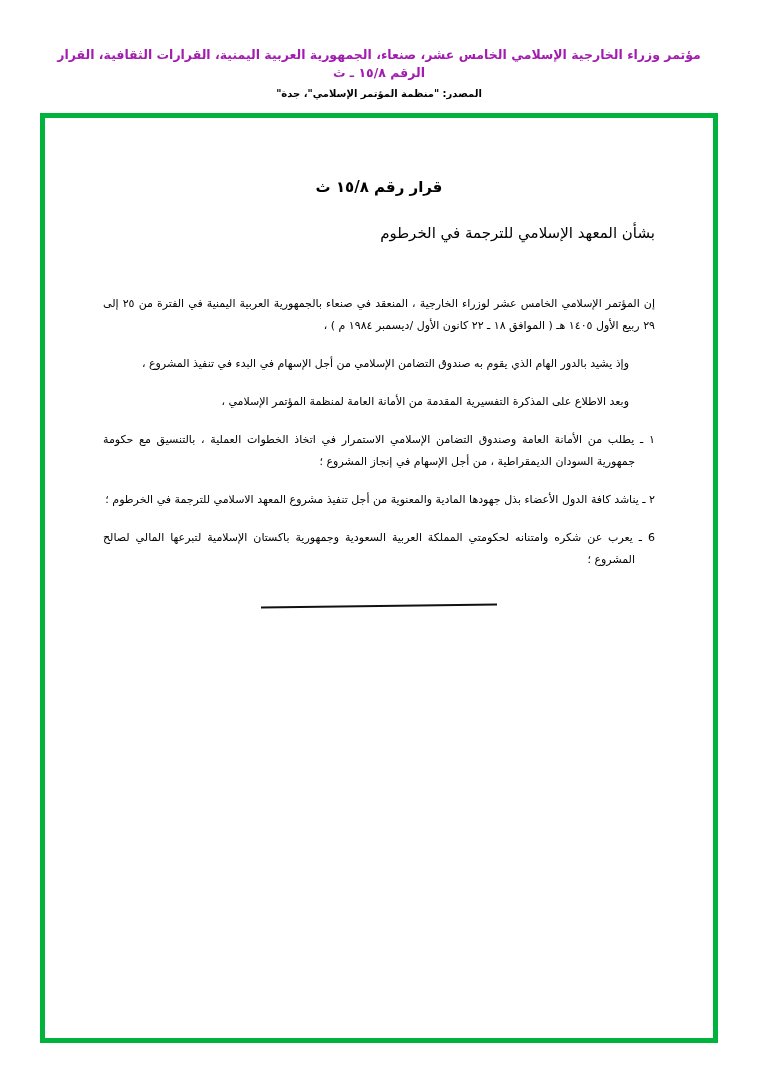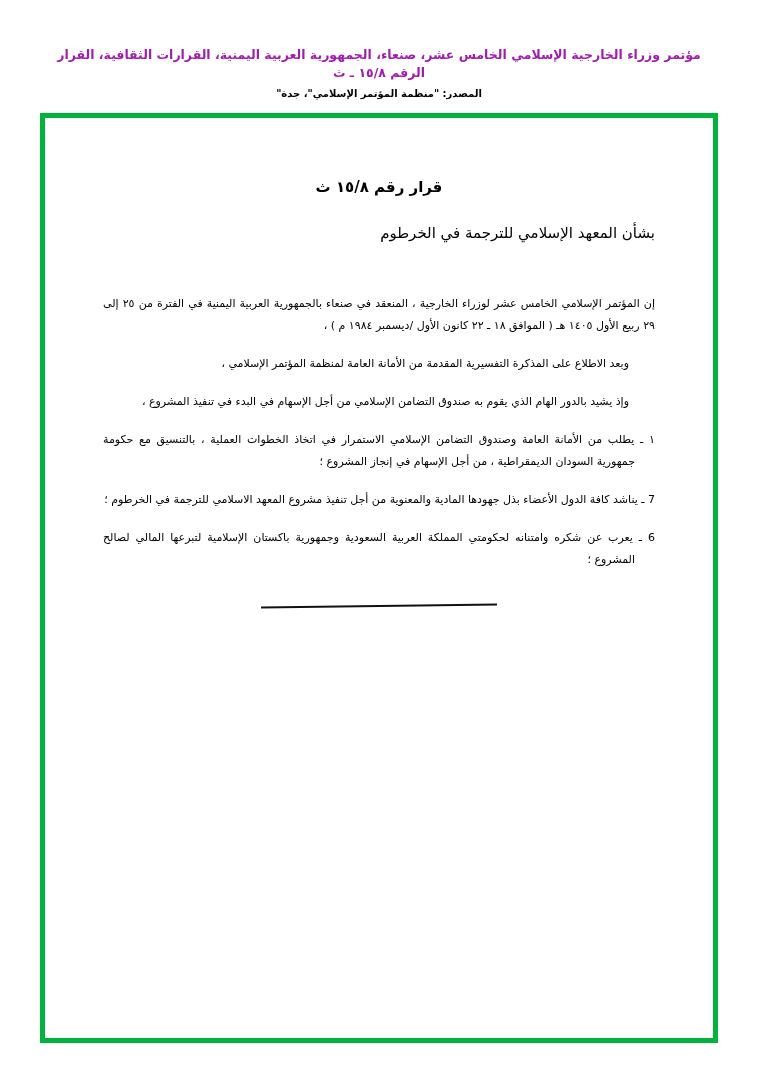--- a/index.html
+++ b/index.html
@@ -120,25 +120,25 @@
   </div>
 
   <div class="frame">
     <div class="frame-inner">
 
       <div class="res-number">قرار رقم ١٥/٨ ث</div>
       <div class="res-title">بشأن المعهد الإسلامي للترجمة في الخرطوم</div>
 
       <div class="body-block">
         <p class="para">إن المؤتمر الإسلامي الخامس عشر لوزراء الخارجية ، المنعقد في صنعاء بالجمهورية العربية اليمنية في الفترة من ٢٥ إلى ٢٩ ربيع الأول ١٤٠٥ هـ ( الموافق ١٨ ـ ٢٢ كانون الأول /ديسمبر ١٩٨٤ م ) ،</p>
+        <p class="para indent">وإذ يشيد بالدور الهام الذي يقوم به صندوق التضامن الإسلامي من أجل الإسهام في البدء في تنفيذ المشروع ،</p>
         <p class="para indent">وبعد الاطلاع على المذكرة التفسيرية المقدمة من الأمانة العامة لمنظمة المؤتمر الإسلامي ،</p>
-        <p class="para indent">وإذ يشيد بالدور الهام الذي يقوم به صندوق التضامن الإسلامي من أجل الإسهام في البدء في تنفيذ المشروع ،</p>
 
         <p class="clause">١ ـ يطلب من الأمانة العامة وصندوق التضامن الإسلامي الاستمرار في اتخاذ الخطوات العملية ، بالتنسيق مع حكومة جمهورية السودان الديمقراطية ، من أجل الإسهام في إنجاز المشروع ؛</p>
-        <p class="clause">7 ـ يناشد كافة الدول الأعضاء بذل جهودها المادية والمعنوية من أجل تنفيذ مشروع المعهد الاسلامي للترجمة في الخرطوم ؛</p>
+        <p class="clause">٢ ـ يناشد كافة الدول الأعضاء بذل جهودها المادية والمعنوية من أجل تنفيذ مشروع المعهد الاسلامي للترجمة في الخرطوم ؛</p>
         <p class="clause">6 ـ يعرب عن شكره وامتنانه لحكومتي المملكة العربية السعودية وجمهورية باكستان الإسلامية لتبرعها المالي لصالح المشروع ؛</p>
       </div>
 
       <div class="rule-wrap">
         <div class="rule"></div>
       </div>
 
     </div>
   </div>
 

